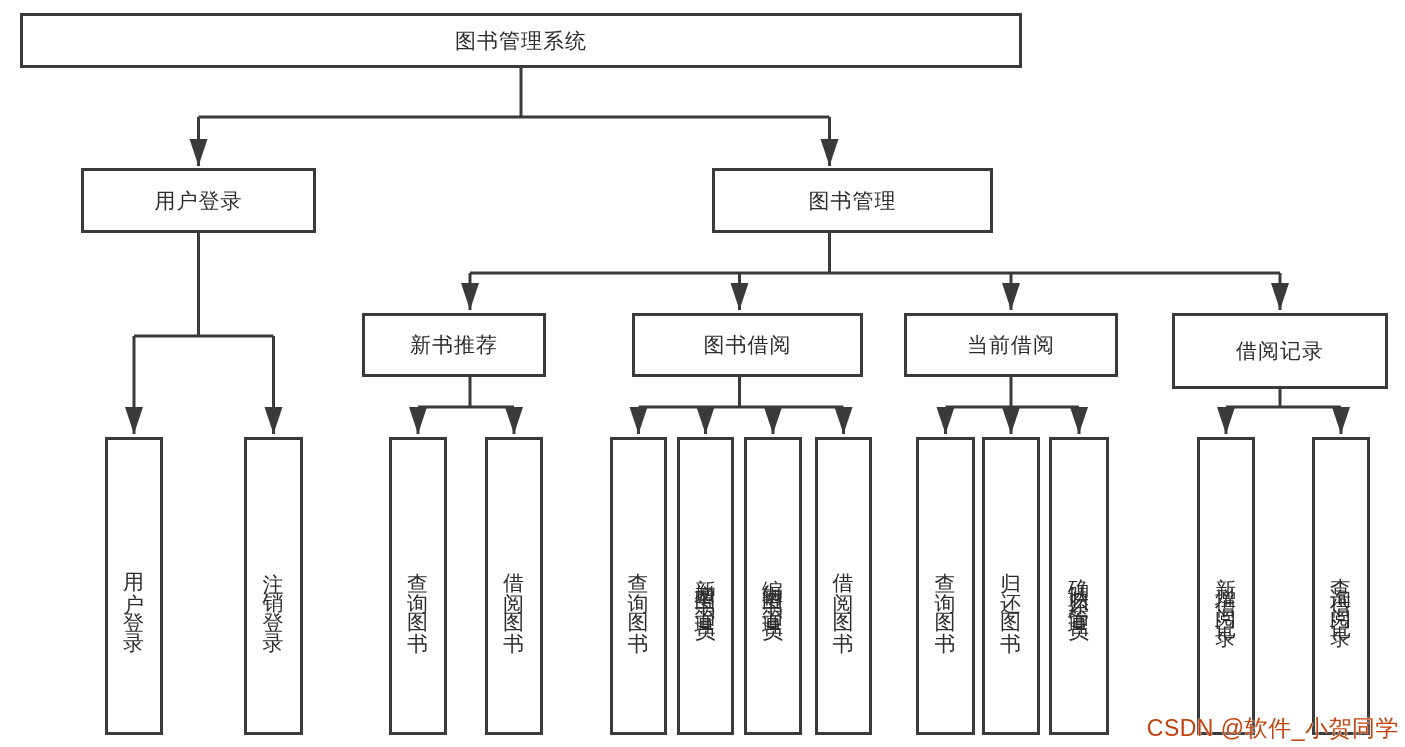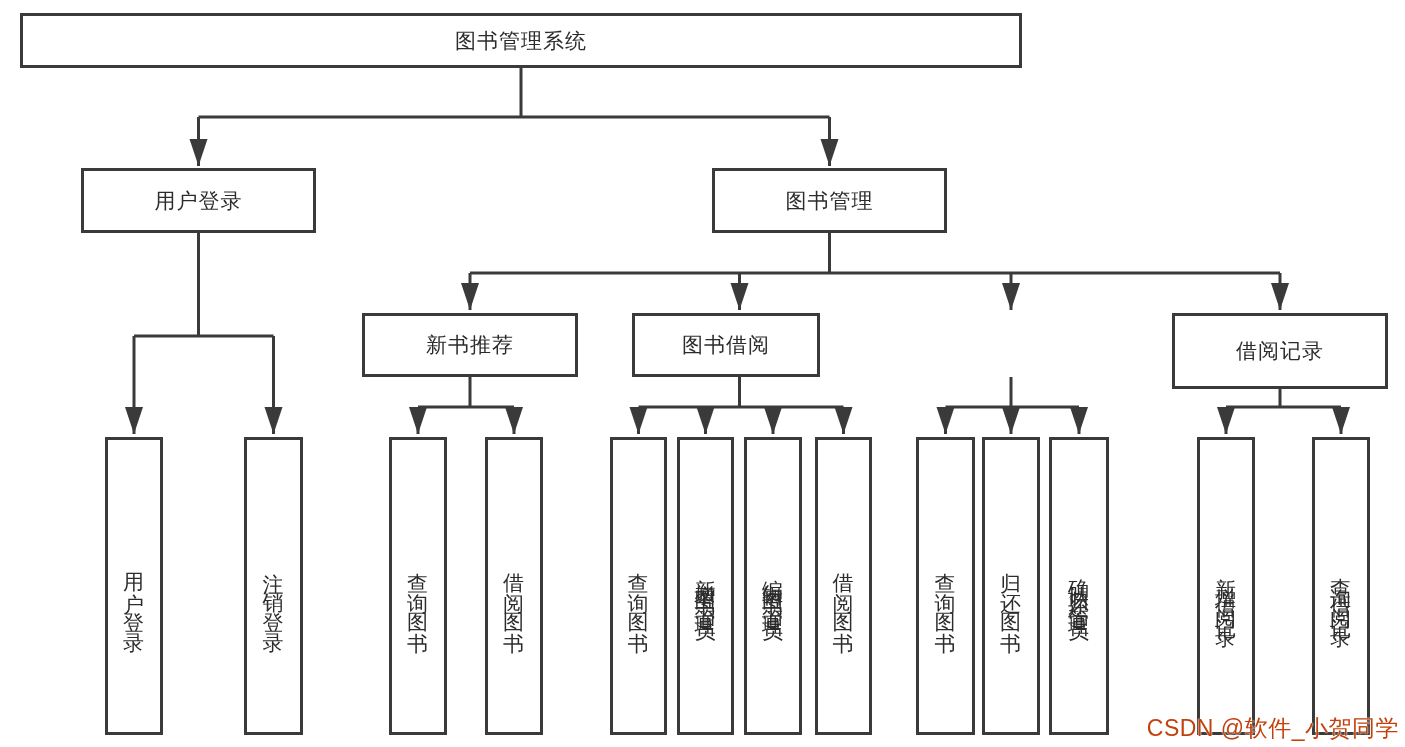--- a/index.html
+++ b/index.html
@@ -69,24 +69,25 @@
 
       <path d="M1280,377 V407 M1226,407 H1341"></path>
       <line x1="1226" y1="407" x2="1226" y2="434" marker-end="url(#arw)"></line>
       <line x1="1341" y1="407" x2="1341" y2="434" marker-end="url(#arw)"></line>
     </g>
   </svg>
 
   <div class="box" style="left:20px;top:13px;width:1002px;height:55px">图书管理系统</div>
 
   <div class="box" style="left:81px;top:168px;width:235px;height:65px">用户登录</div>
-  <div class="box" style="left:712px;top:168px;width:235px;height:65px">图书管理</div>
+  <div class="box" style="left:712px;top:168px;width:281px;height:65px">图书管理</div>
 
-  <div class="box" style="left:362px;top:313px;width:216px;height:64px">新书推荐</div>
-  <div class="box" style="left:632px;top:313px;width:188px;height:64px">图书借阅</div>
+  <div class="box" style="left:362px;top:313px;width:184px;height:64px">新书推荐</div>
+  <div class="box" style="left:632px;top:313px;width:231px;height:64px">图书借阅</div>
+  <div class="box" style="left:904px;top:313px;width:214px;height:64px">当前借阅</div>
   <div class="box" style="left:1172px;top:313px;width:216px;height:76px">借阅记录</div>
 
   <div class="box vbox" style="left:105px;top:437px;width:58px;height:298px">
     <span class="loose">用户登录</span>
   </div>
   <div class="box vbox" style="left:244px;top:437px;width:59px;height:298px">
     <span class="loose">注销登录</span>
   </div>
 
   <div class="box vbox" style="left:389px;top:437px;width:58px;height:298px">

